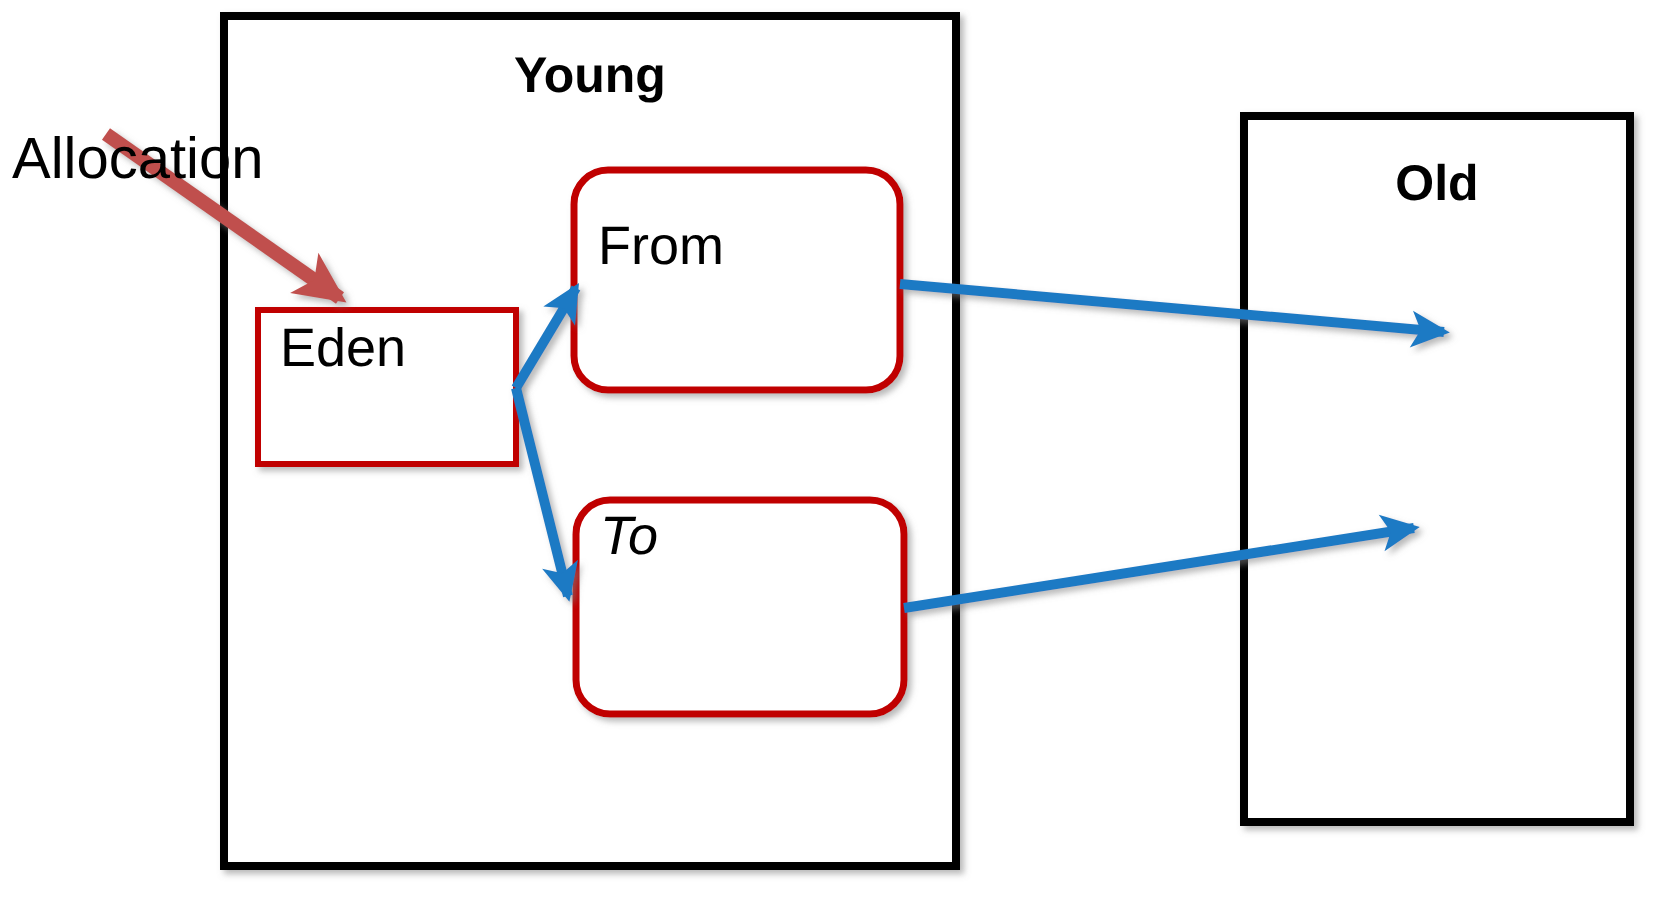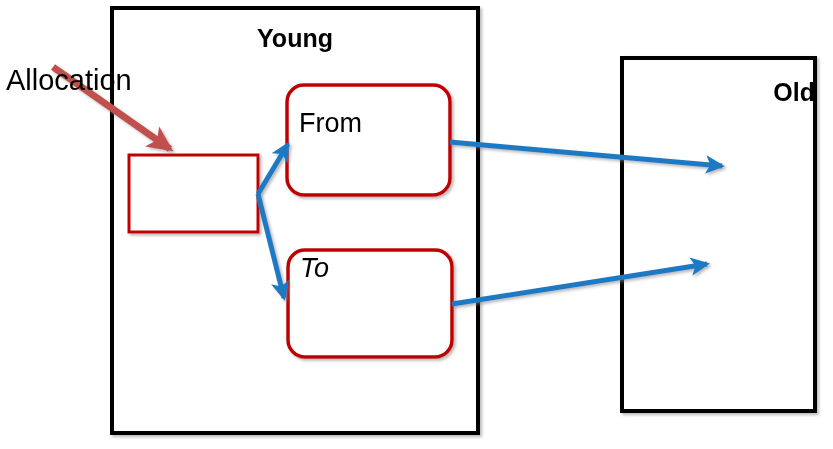--- a/index.html
+++ b/index.html
@@ -42,21 +42,21 @@
     top: 26px;
     width: 366px;
     text-align: center;
     font-size: 25px;
     font-weight: bold;
   }
   .lbl-old {
     left: 622px;
     top: 80px;
     width: 193px;
-    text-align: right;
+    text-align: center;
     font-size: 25px;
     font-weight: bold;
   }
   .lbl-eden {
     left: 140px;
     top: 161px;
     font-size: 27px;
     font-weight: normal;
   }
   .lbl-from {
@@ -116,18 +116,19 @@
 
     <line x1="452" y1="304" x2="707" y2="264" stroke="#1F7AC4" stroke-width="5" marker-end="url(#blueArrow)" filter="url(#softshadow)"></line>
   </svg>
 
   <div class="lbl lbl-allocation">Allocation</div>
 
   <div class="lbl lbl-young">Young</div>
 
   <div class="lbl lbl-old">Old</div>
 
+  <div class="lbl lbl-eden">Eden</div>
 
   <div class="lbl lbl-from">From</div>
 
   <div class="lbl lbl-to">To</div>
 
 </div>
 
 </body></html>

